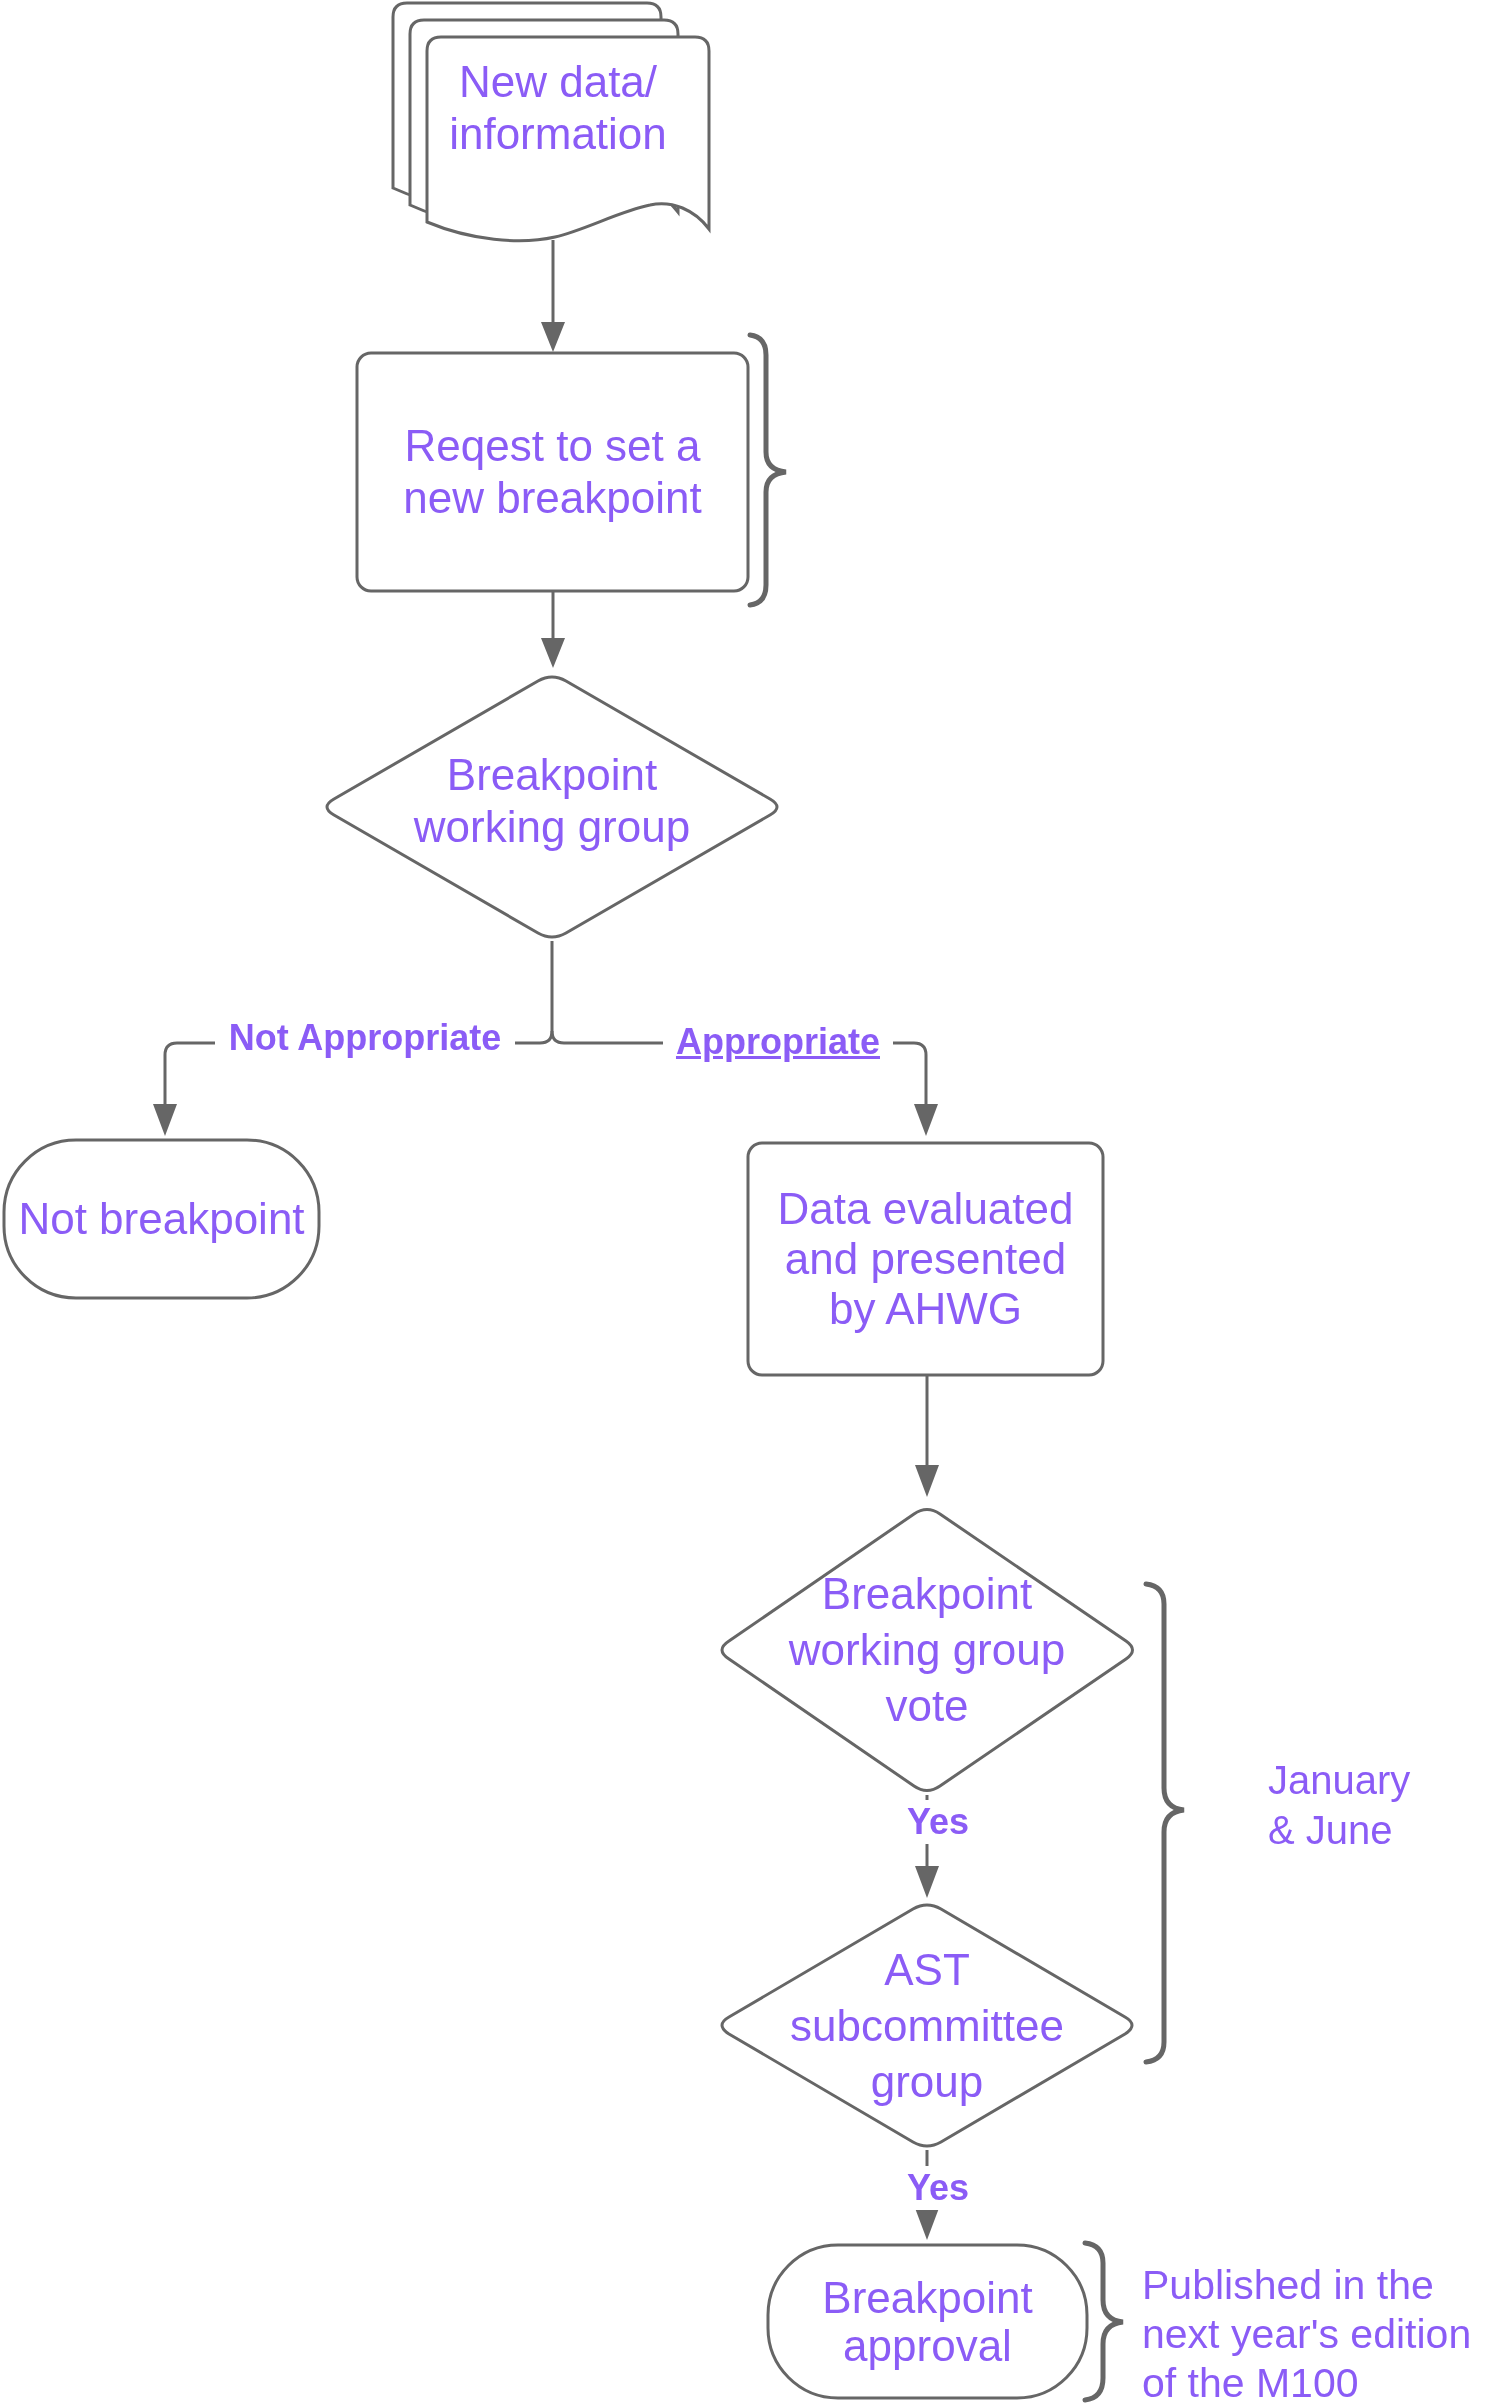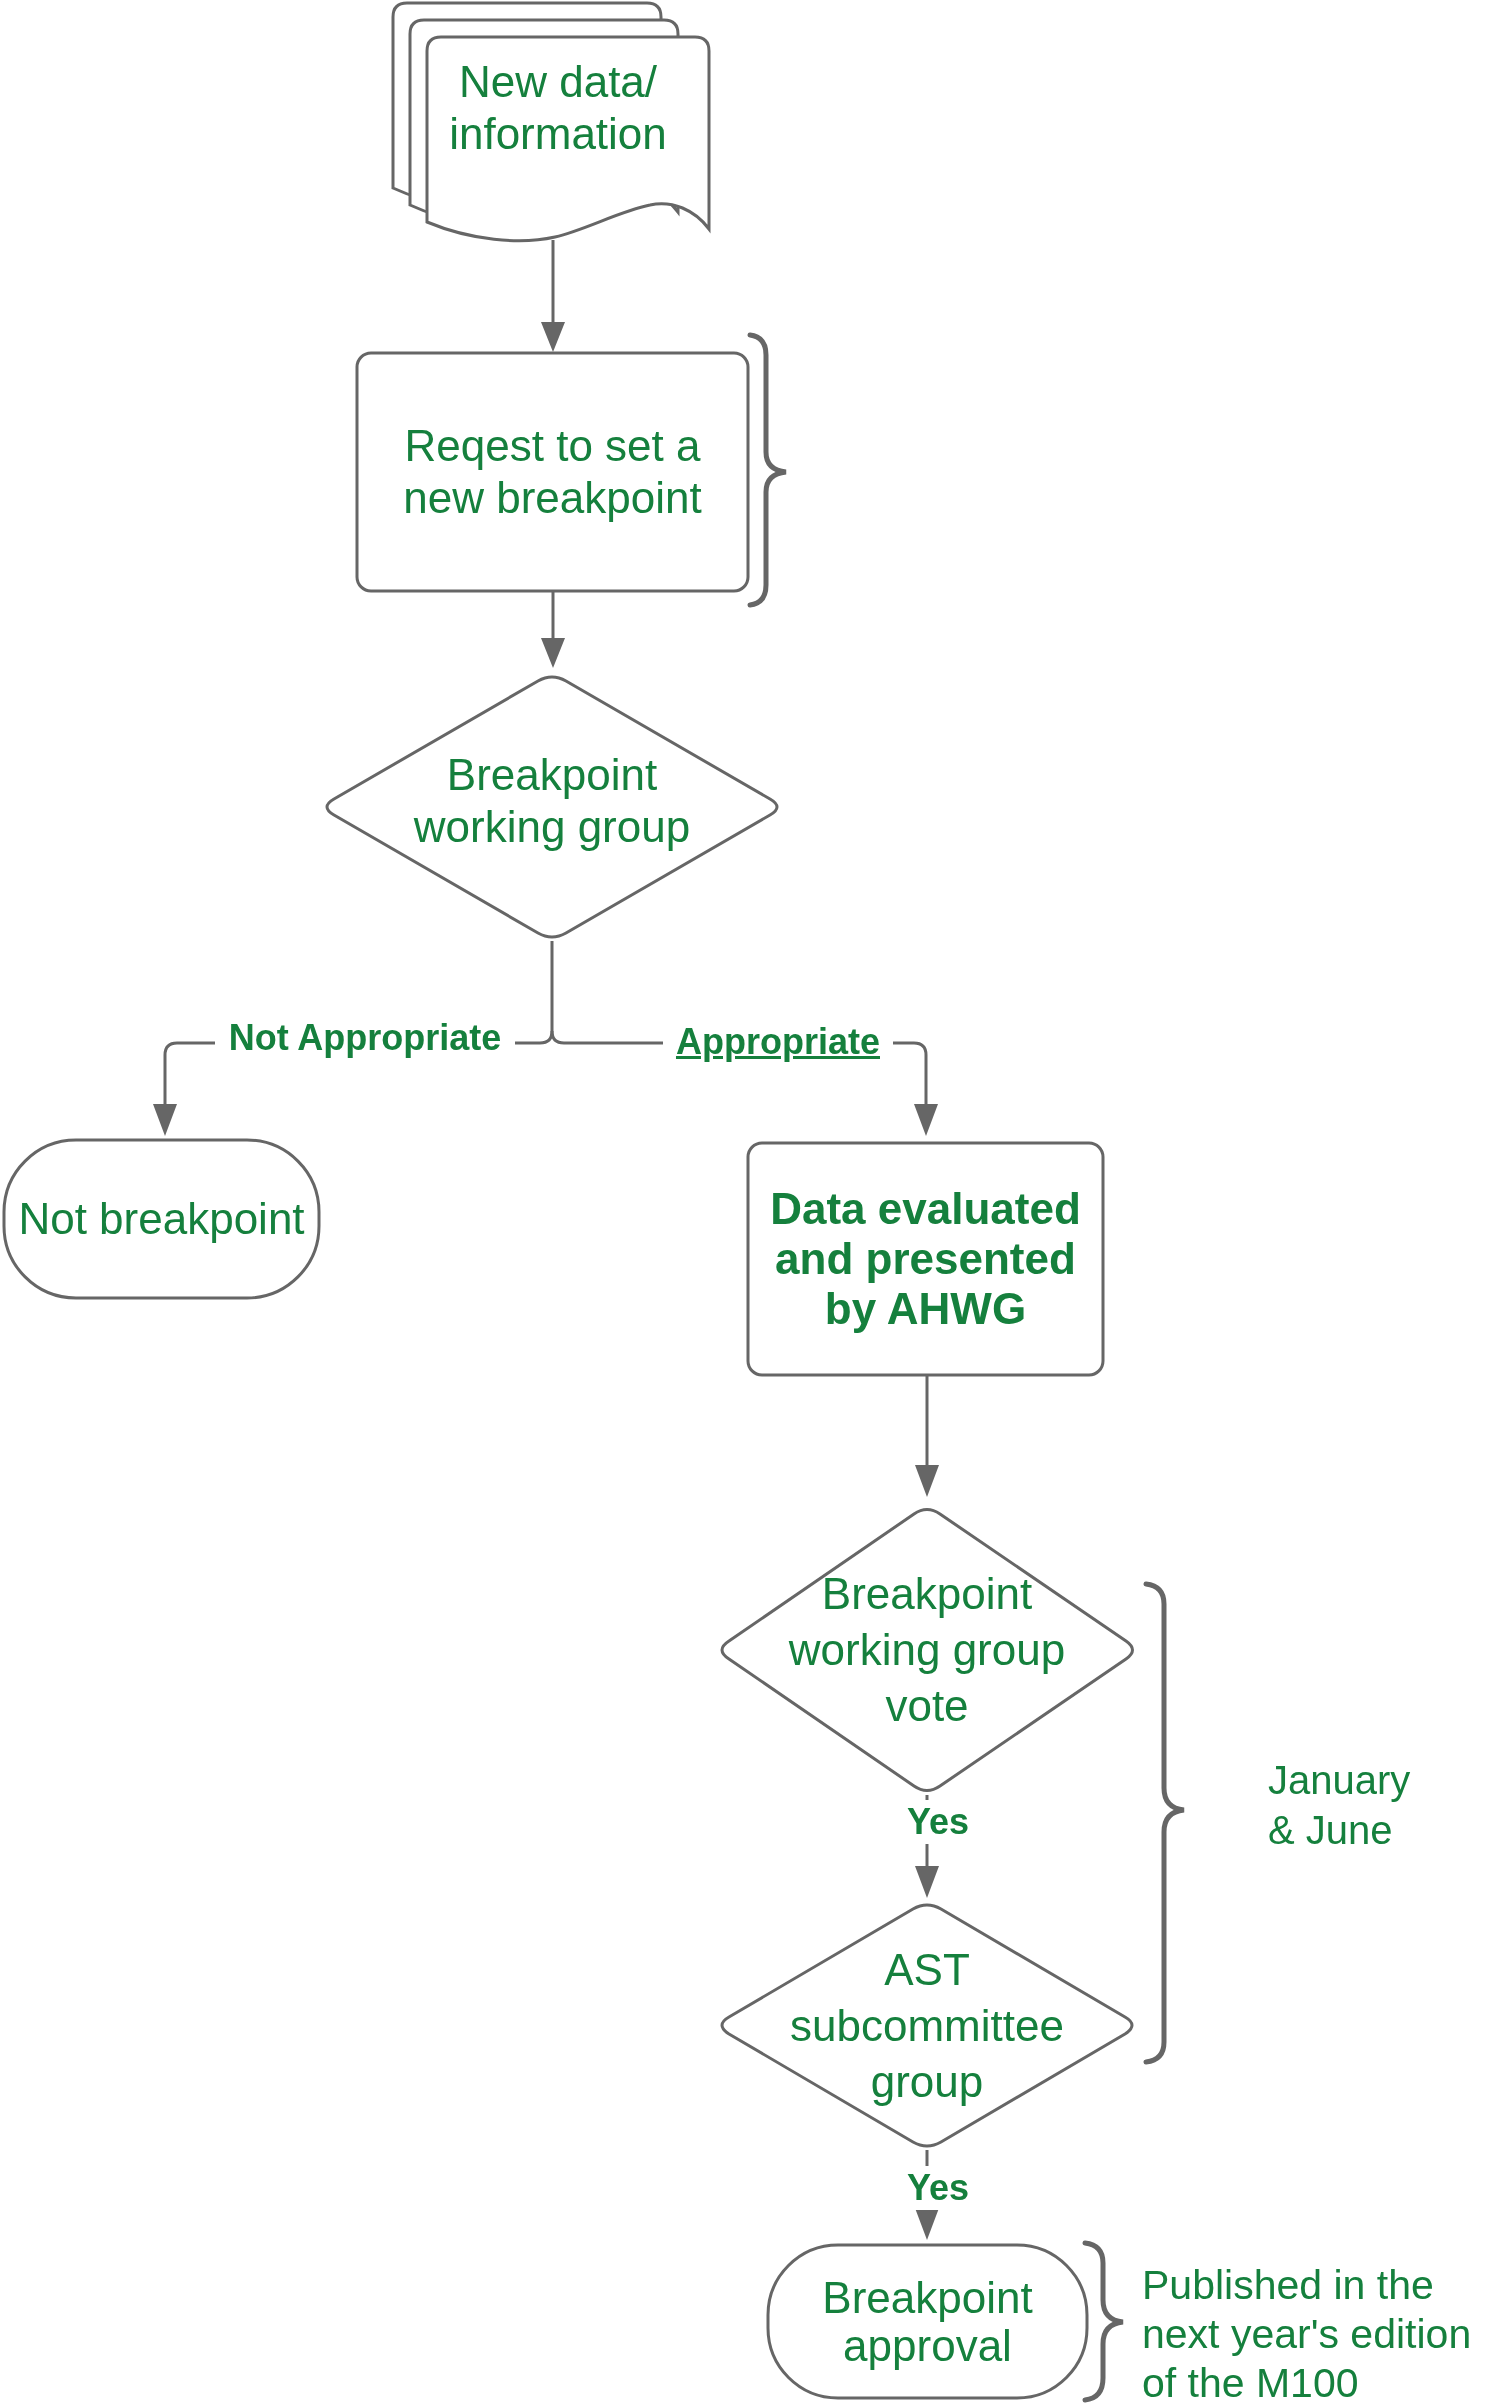--- a/index.html
+++ b/index.html
@@ -10,21 +10,21 @@
     background:#ffffff;
     font-family:"Liberation Sans", sans-serif;
     overflow:hidden;
   }
   #shapes{position:absolute;left:0;top:0;}
   .lbl{
     position:absolute;
     display:flex;align-items:center;justify-content:center;
     text-align:center;
     white-space:pre-line;
-    color:#15803d;
+    color:#8b5cf6;
     line-height:1.18;
   }
   .node-lbl{font-size:44px;}
   .edge-lbl{
     font-size:36px;font-weight:bold;
     background:#ffffff;
     padding:0 10px;
     white-space:nowrap;
   }
   .note-lbl{
@@ -123,21 +123,21 @@
 
   <div class="lbl node-lbl" style="left:320px;top:673px;width:464px;height:255px;">Breakpoint
 working group</div>
 
   <div class="lbl edge-lbl" style="left:215px;top:1016px;width:280px;height:44px;">Not Appropriate</div>
 
   <div class="lbl edge-lbl" style="left:663px;top:1020px;width:210px;height:44px;text-decoration:underline;">Appropriate</div>
 
   <div class="lbl node-lbl" style="left:4px;top:1140px;width:315px;height:158px;">Not breakpoint</div>
 
-  <div class="lbl node-lbl" style="left:748px;top:1143px;width:355px;height:232px;line-height:50px;font-weight:bold;">Data evaluated
+  <div class="lbl node-lbl" style="left:748px;top:1143px;width:355px;height:232px;line-height:50px;">Data evaluated
 and presented
 by AHWG</div>
 
   <div class="lbl node-lbl" style="left:715px;top:1505px;width:424px;height:290px;line-height:56px;">Breakpoint
 working group
 vote</div>
 
   <div class="lbl edge-lbl" style="left:883px;top:1800px;width:90px;height:44px;">Yes</div>
 
   <div class="lbl node-lbl" style="left:715px;top:1901px;width:424px;height:249px;line-height:56px;">AST

